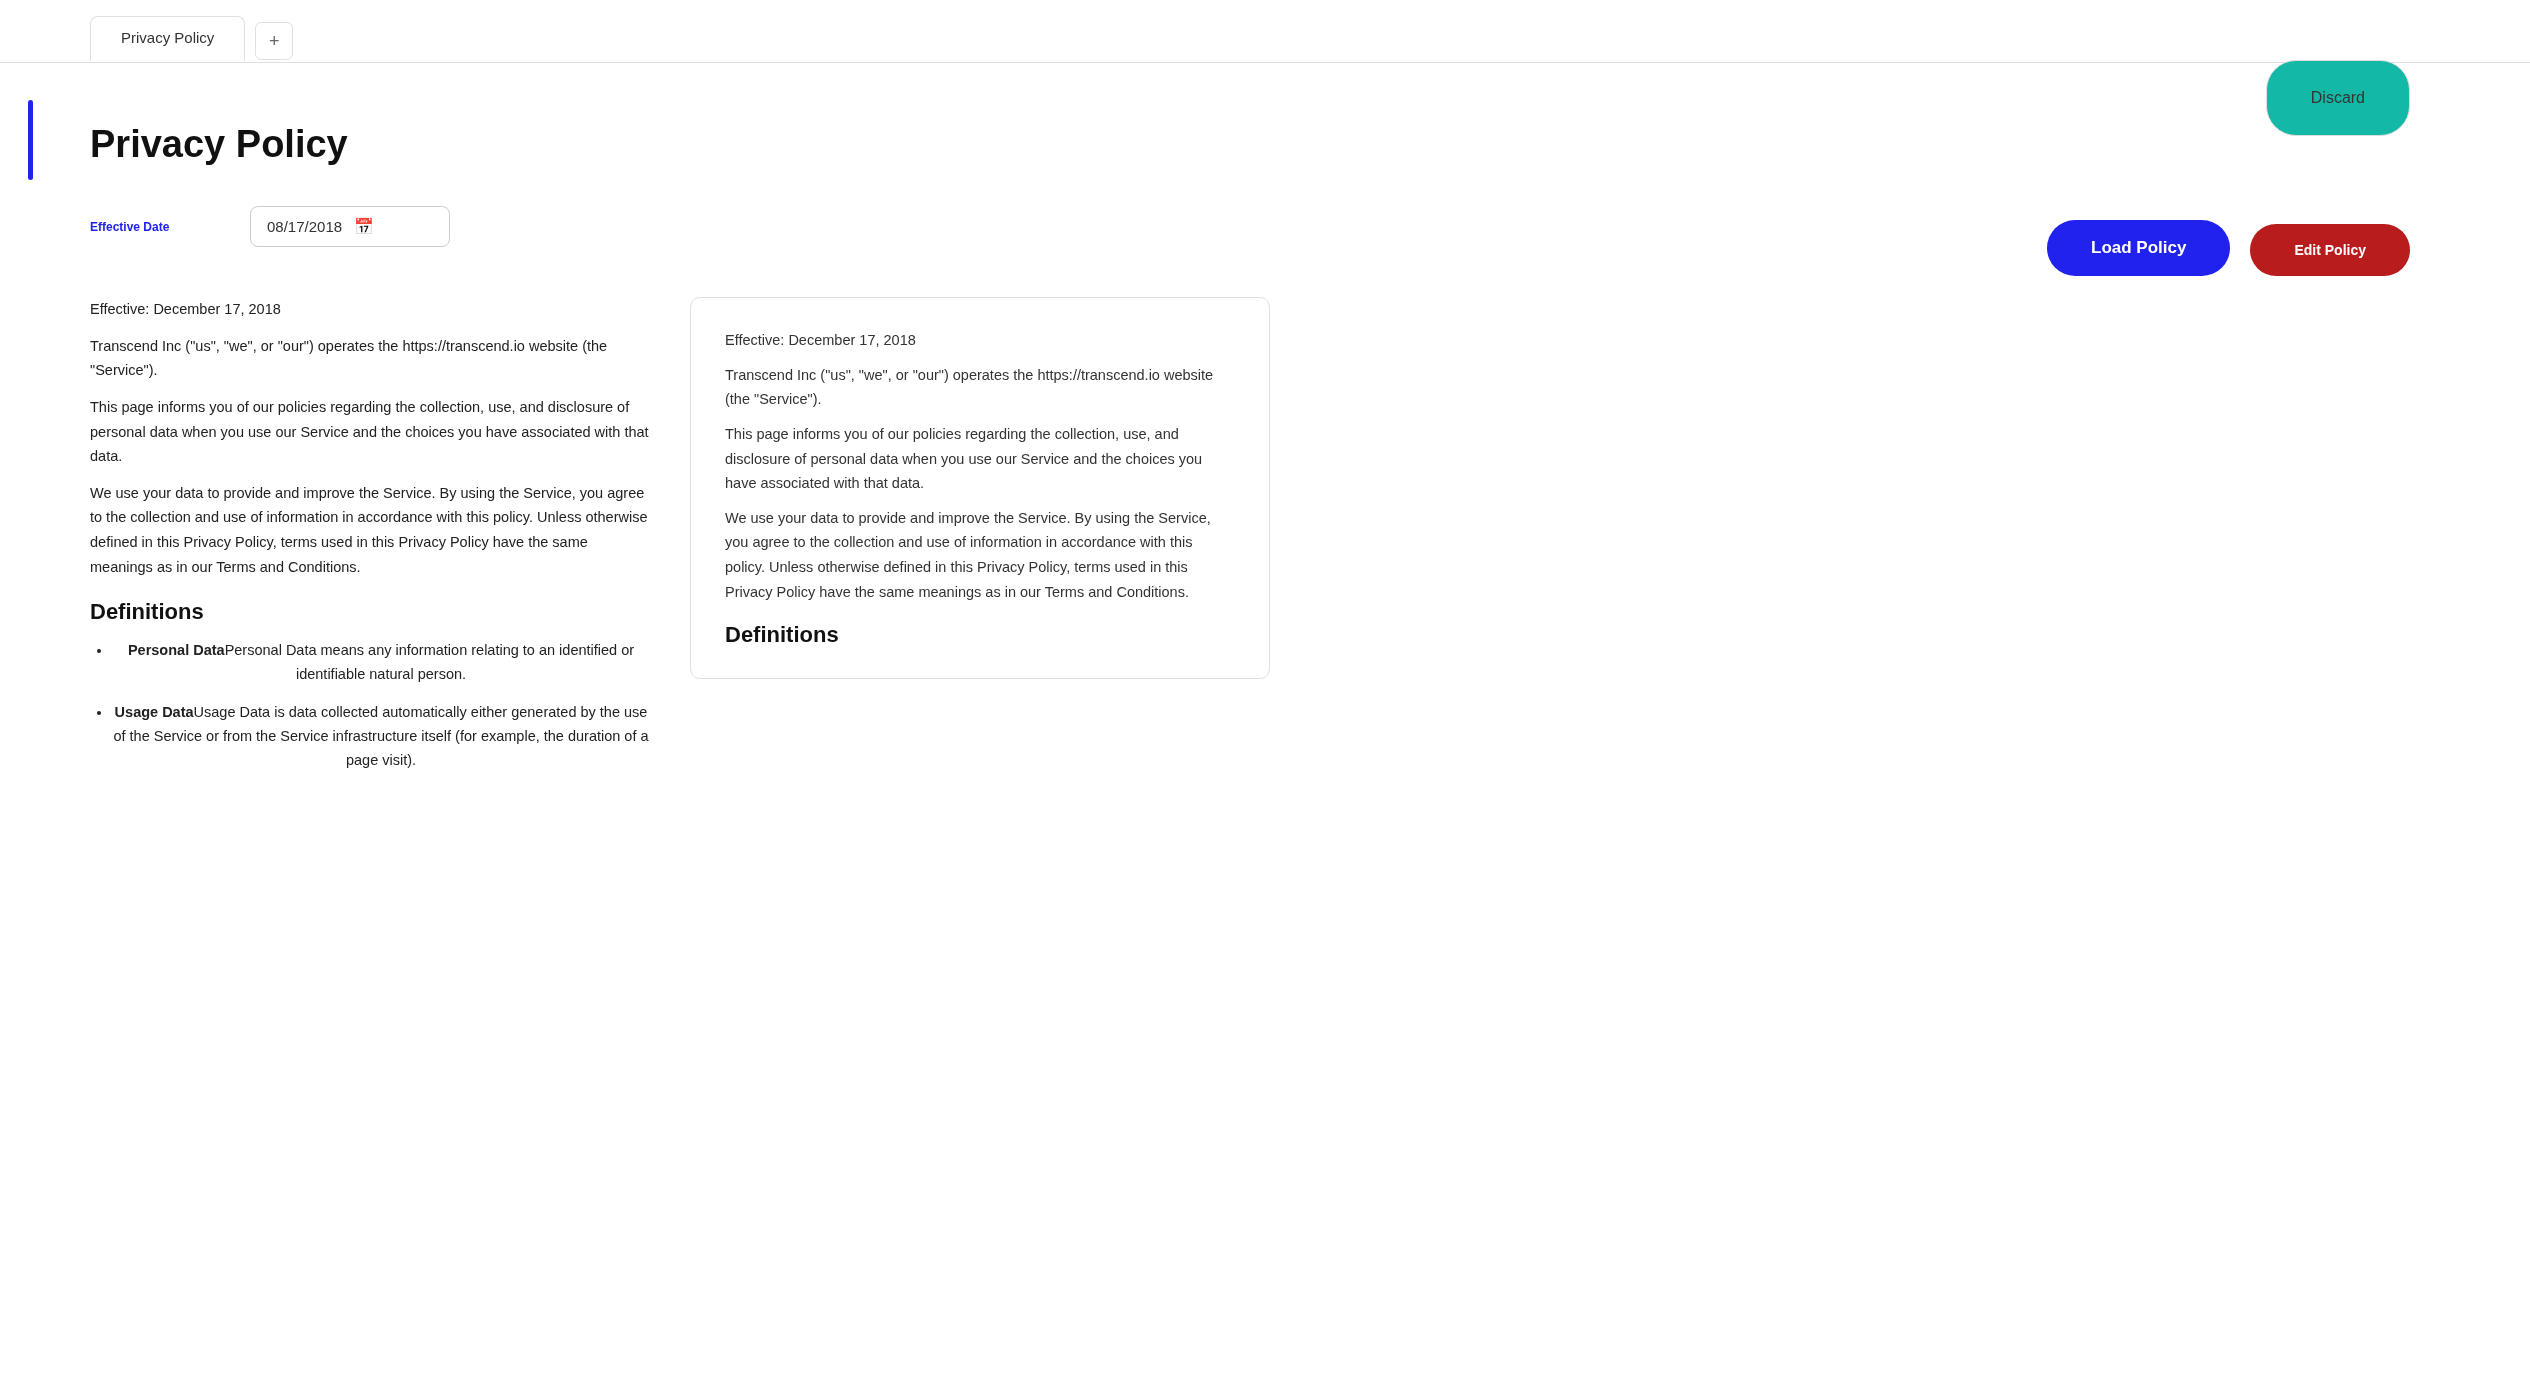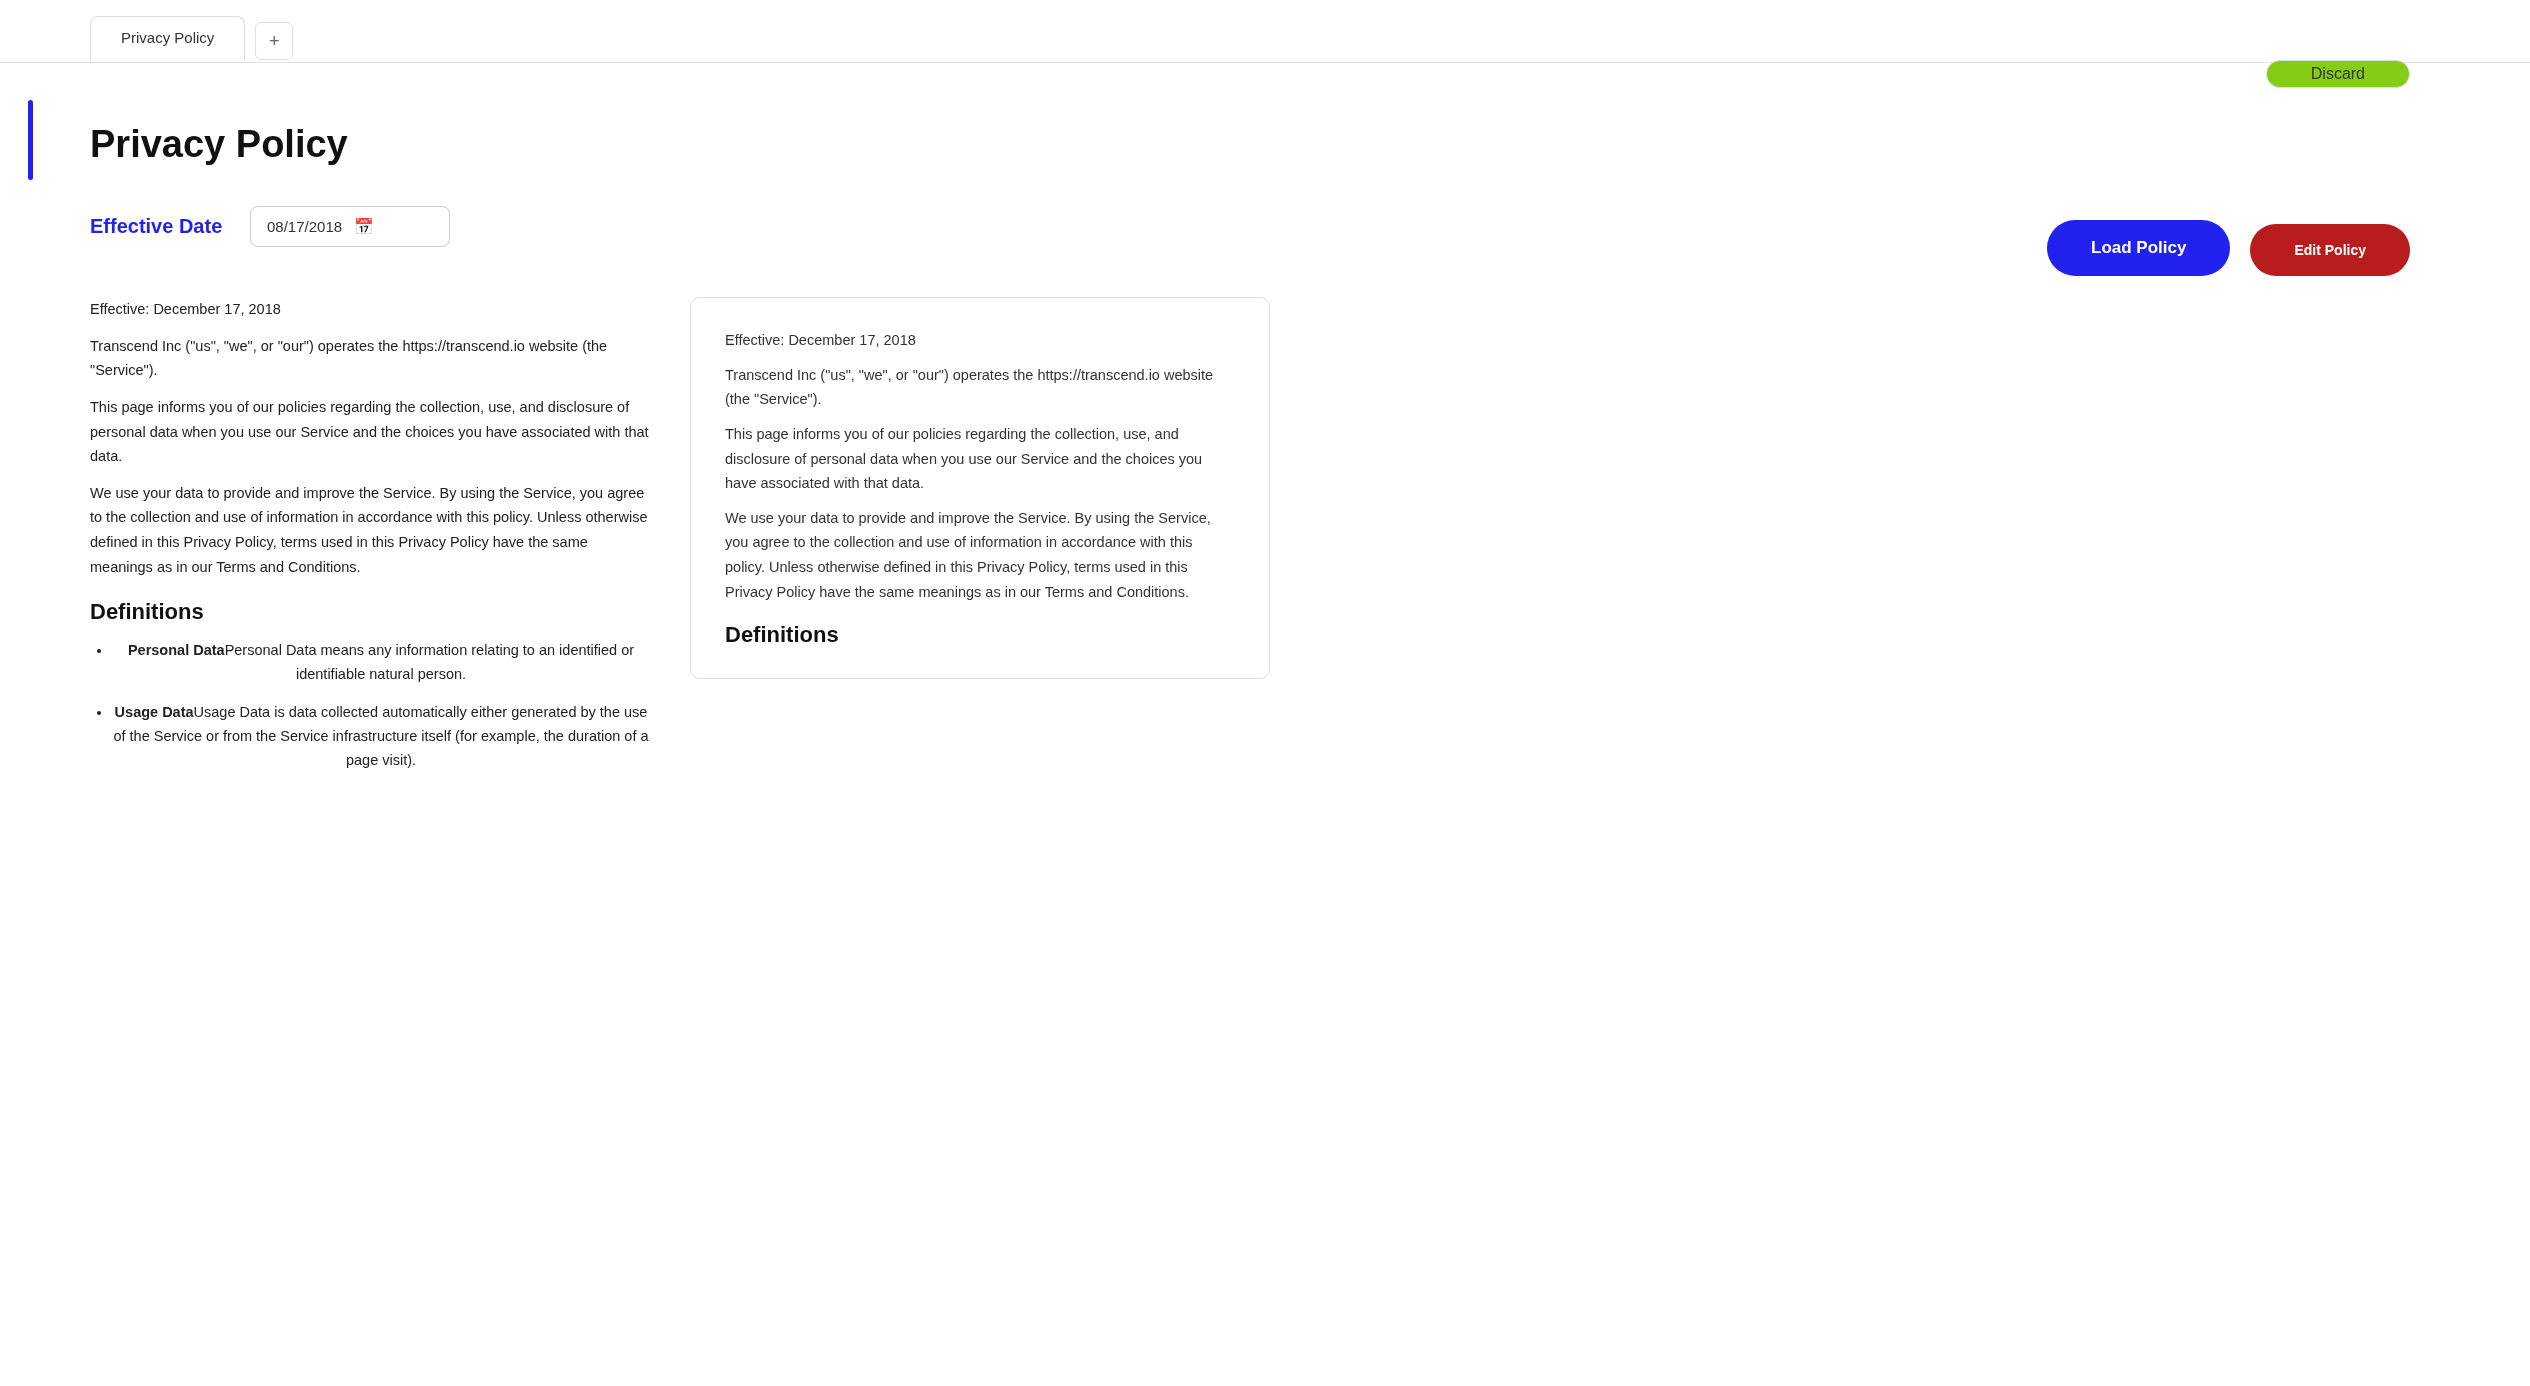--- a/index.html
+++ b/index.html
@@ -84,25 +84,25 @@
       color: #fff;
       border: none;
       border-radius: 30px;
       padding: 20px 50px;
       font-size: 18px;
       font-weight: 600;
       cursor: pointer;
       white-space: nowrap;
     }
     .btn-discard {
-      background: #84cc16;
+      background: #14b8a6;
       color: #333;
       border: 1.5px solid #ddd;
       border-radius: 30px;
-      padding: 4px 44px;
+      padding: 28px 44px;
       font-size: 16px;
       cursor: pointer;
     }
 
     
     .main-content {
       padding: 60px 90px 40px 90px;
     }
     .page-title {
       font-size: 38px;
@@ -112,21 +112,21 @@
     }
 
     
     .effective-date-row {
       display: flex;
       align-items: center;
       gap: 20px;
       margin-bottom: 50px;
     }
     .effective-date-label {
-      font-size: 20px;
+      font-size: 12px;
       font-weight: 600;
       color: #2222ee;
       min-width: 140px;
     }
     .date-input-wrapper {
       display: flex;
       align-items: center;
       border: 1.5px solid #ccc;
       border-radius: 8px;
       padding: 10px 16px;

